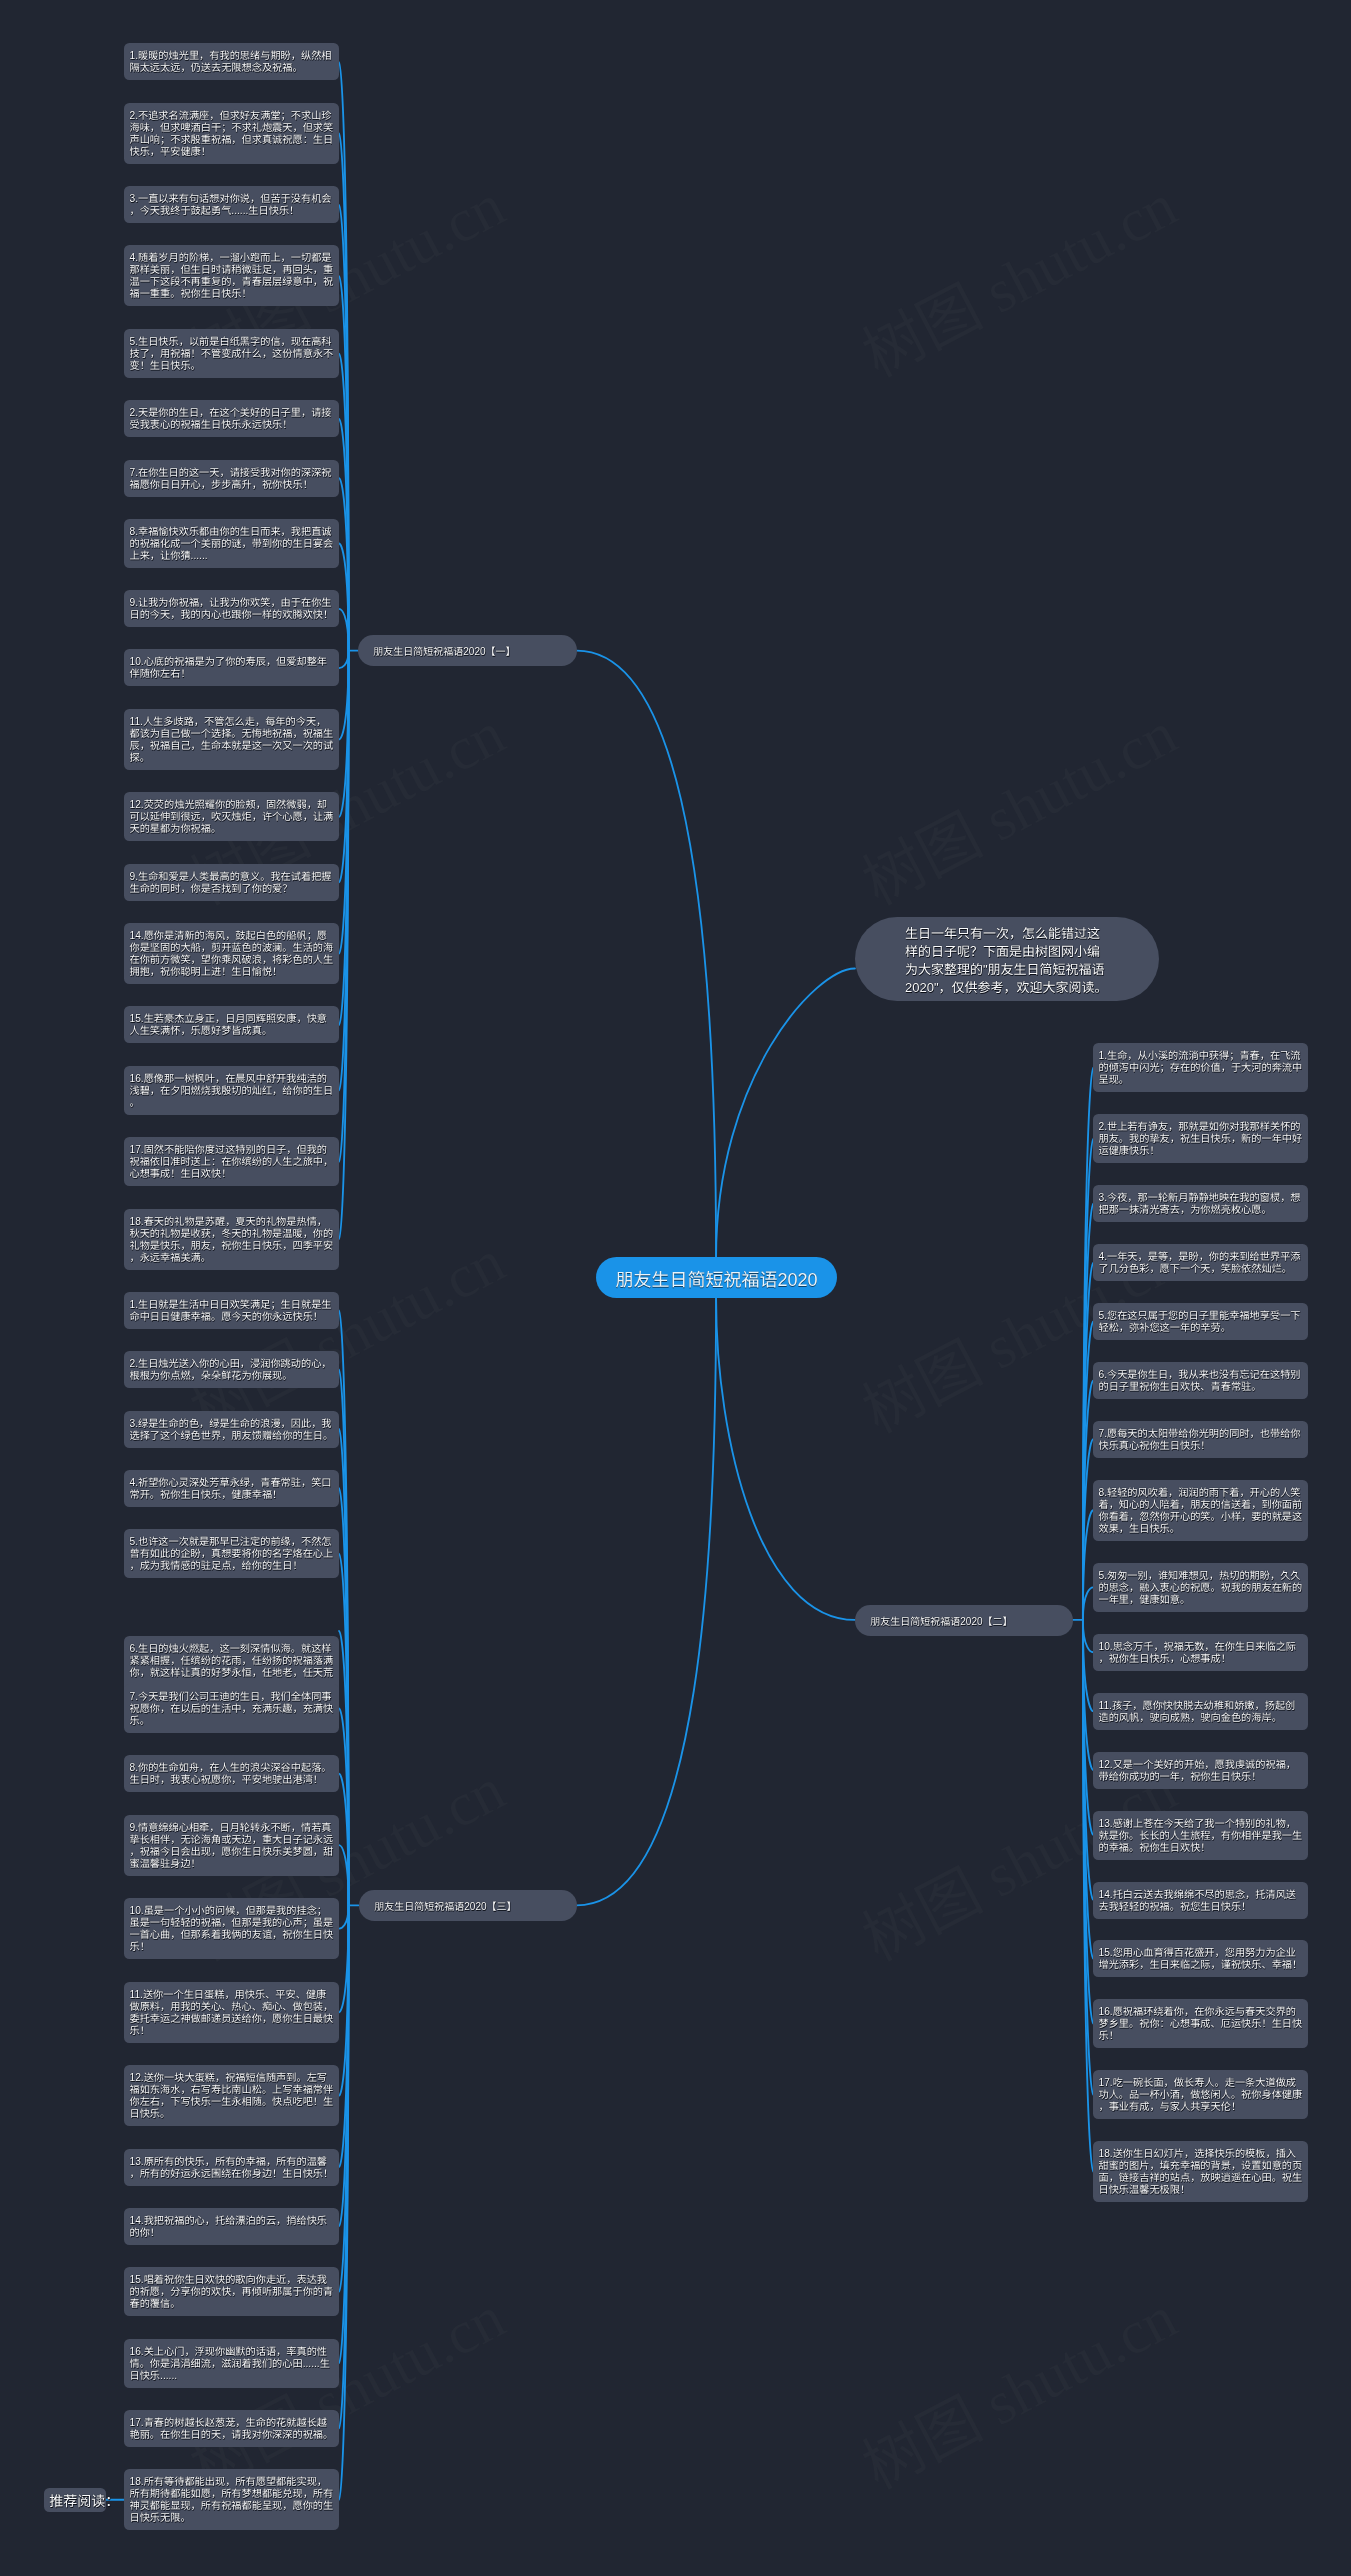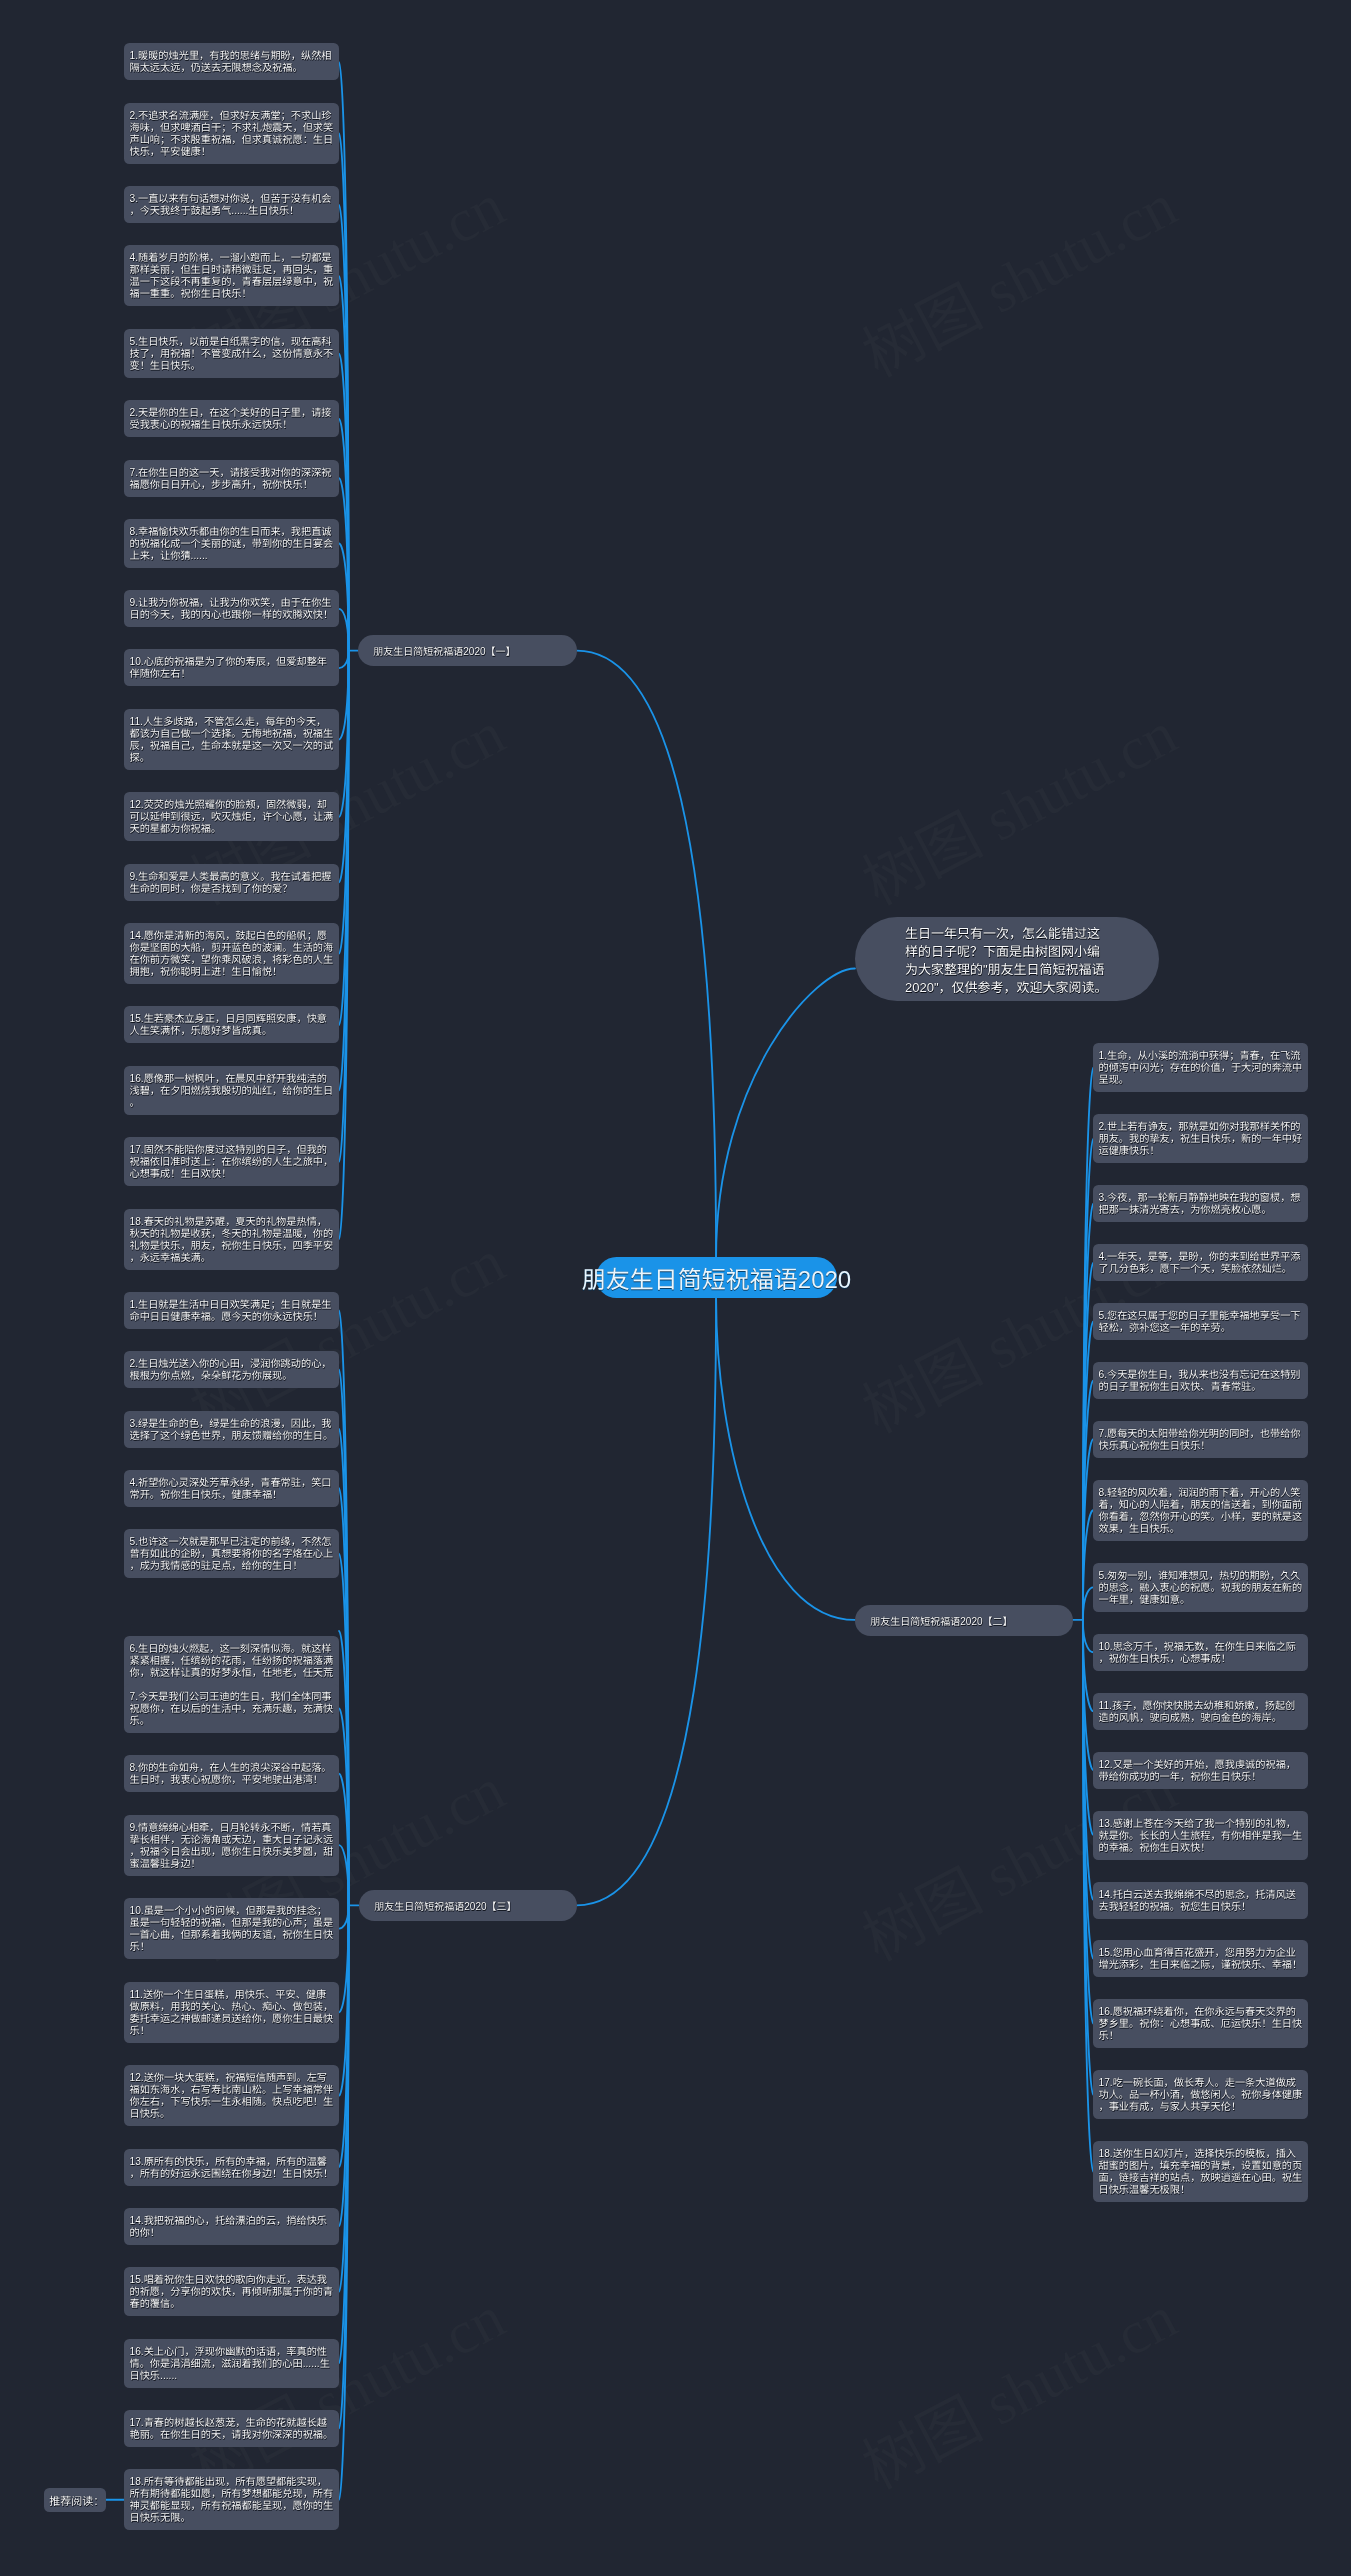--- a/index.html
+++ b/index.html
@@ -12,27 +12,27 @@
   .wm{position:absolute;color:#262b36;font-size:61px;
       font-family:"Liberation Serif",serif;white-space:nowrap;
       transform:rotate(-27.7deg);transform-origin:0 100%;}
   svg#lines{position:absolute;left:0;top:0;width:1351px;height:2576px;}
   .node{position:absolute;box-sizing:border-box;background:#474e60;color:#fafbfd;
         border-radius:5.3px;text-shadow:0 0 0.5px #0b0e16,0 0 1.1px #0b0e16,0.5px 0.5px 0.5px #0b0e16;opacity:0.999;filter:opacity(1);}
   .leaf{width:215px;padding:6.9px 5.5px 5.8px;font-size:10.2px;line-height:12px;line-break:anywhere;}
   .branch{border-radius:15.3px;font-size:10px;white-space:nowrap;
           display:flex;align-items:center;padding:0 15.3px;height:31px;}
   .root{position:absolute;box-sizing:border-box;background:#1a93e8;color:#e8f6ff;
-        border-radius:20.6px;font-size:24px;white-space:nowrap;
+        border-radius:20.6px;font-size:18px;white-space:nowrap;
         display:flex;align-items:center;justify-content:center;height:41px;opacity:0.999;filter:opacity(1);
         text-shadow:0 0 0.5px rgba(8,50,82,.85),0 0.5px 0.5px rgba(8,50,82,.85);}
   .desc{position:absolute;box-sizing:border-box;background:#474e60;color:#fafbfd;
         border-radius:51px;font-size:13px;line-height:18px;line-break:anywhere;
         text-shadow:0 0 0.5px #0b0e16,0 0 1.1px #0b0e16,0.5px 0.5px 0.5px #0b0e16;padding:8.3px 50px 3.8px;width:304px;opacity:0.999;filter:opacity(1);}
-  .rec{border-radius:5.3px;font-size:11px;white-space:nowrap;
+  .rec{border-radius:5.3px;font-size:14px;white-space:nowrap;
        display:flex;align-items:center;padding:0 5.3px;height:24px;}
 </style>
 </head>
 <body>
 
 <div id="stage">
   <div class="wmlayer">
 
     <div class="wm" style="left:214px;top:305px">树图 shutu.cn</div>
     <div class="wm" style="left:886px;top:305px">树图 shutu.cn</div>

